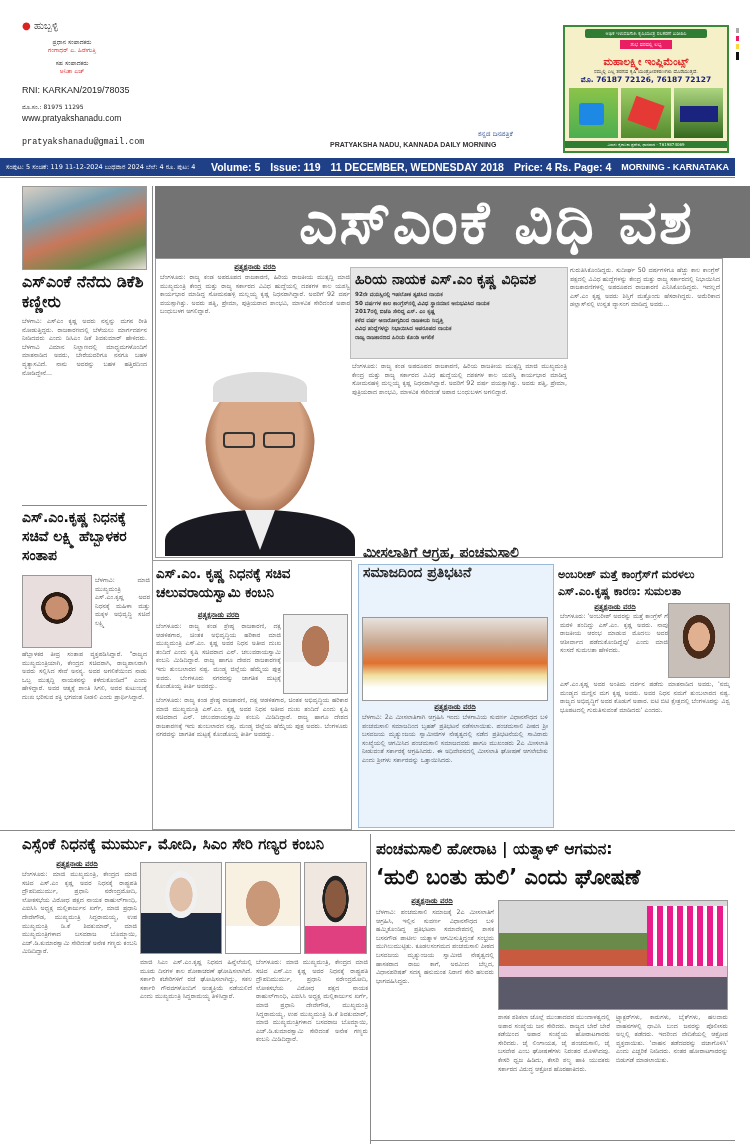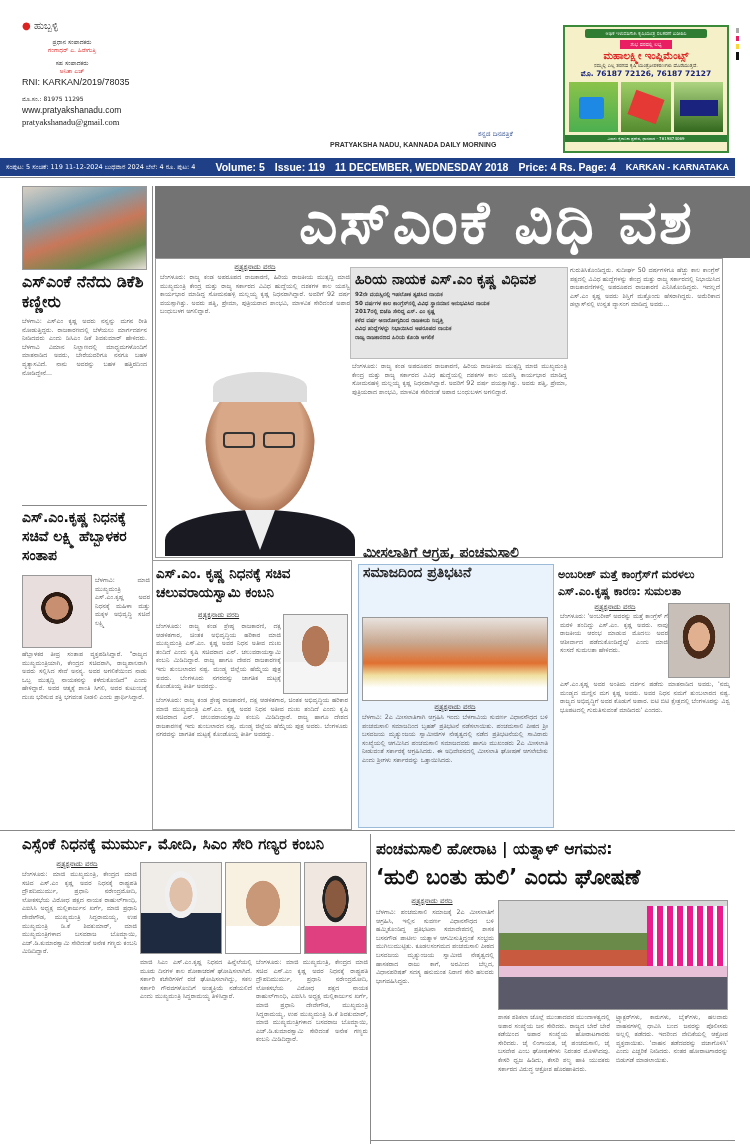--- a/index.html
+++ b/index.html
@@ -5,48 +5,48 @@
 *{box-sizing:border-box;margin:0;padding:0}
 body{width:750px;height:1148px;background:#fff;font-family:"DejaVu Sans",sans-serif;color:#222;overflow:hidden;position:relative}
 .abs{position:absolute}
 .red{color:#d22}
 .masthead-title{left:135px;top:28px;width:420px;font-family:"DejaVu Serif",serif;font-weight:bold;font-size:86px;line-height:100px;color:#d8202a;letter-spacing:-2px;white-space:nowrap}
 .bar{left:0;top:158px;width:735px;height:18px;background:#1f3f86;color:#fff;display:flex;align-items:center;font-size:8px;padding:0 6px;gap:10px;white-space:nowrap}
 .bar b{font-family:"Liberation Sans",sans-serif;font-size:10.5px}
 .photo{background:linear-gradient(135deg,#c9a88e,#7a8a6a 40%,#b8b0a8 70%,#e8dcd0);border:1px solid #999}
 .box{border:1px solid #999}
 .hl{font-family:"DejaVu Sans",sans-serif;font-weight:bold;color:#111}
-.byline{font-size:7px;font-weight:normal;text-align:center;color:#222;text-decoration:underline}
+.byline{font-size:7px;font-weight:bold;text-align:center;color:#222;text-decoration:underline}
 .txt{font-size:6.3px;line-height:8.6px;color:#555;text-align:justify;overflow:hidden}
 .line{background:#888}
 </style>
 </head>
 <body>
 
 <div class="abs" style="left:0;top:0;width:750px;height:158px">
   <div class="abs" style="left:22px;top:20px;width:130px">
     <div style="font-size:10px;color:#333"><span class="red">●</span> <span>ಹುಬ್ಬಳ್ಳಿ</span></div>
     <div style="margin-left:20px;margin-top:6px;font-size:6px;text-align:center;width:60px">
       <div>ಪ್ರಧಾನ ಸಂಪಾದಕರು</div>
       <div class="red">ಗಂಗಾಧರ್ ಎ. ಹಿರೇಗುತ್ತಿ</div>
       <div style="margin-top:5px">ಸಹ ಸಂಪಾದಕರು</div>
       <div class="red">ಅನಿತಾ ಎಚ್</div>
     </div>
-    <div style="font-family:'Liberation Sans',sans-serif;font-size:9px;color:#222;margin-top:2px">RNI: KARKAN/2019/78035</div>
+    <div style="font-family:'Liberation Sans',sans-serif;font-size:9px;color:#222;margin-top:10px">RNI: KARKAN/2019/78035</div>
     <div style="font-size:6px;margin-top:8px">ಮೊ.ಸಂ.: 81975 11295</div>
     <div style="font-family:'Liberation Sans',sans-serif;font-size:8.5px;color:#222;margin-top:2px">www.pratyakshanadu.com</div>
-    <div style="font-family:Liberation Serif, serif;font-size:8.5px;color:#222;margin-top:2px">pratyakshanadu@gmail.com</div>
+    <div style="font-family:Liberation Mono, monospace;font-size:8.5px;color:#222;margin-top:14px">pratyakshanadu@gmail.com</div>
   </div>
   <div class="abs" style="left:478px;top:130px;font-size:7px;color:#1f3f86">ಕನ್ನಡ ದಿನಪತ್ರಿಕೆ</div>
   <div class="abs" style="left:330px;top:141px;font-family:'Liberation Sans',sans-serif;font-weight:bold;font-size:7px;color:#333">PRATYAKSHA NADU, KANNADA DAILY MORNING</div>
 
   <div class="abs" style="left:563px;top:25px;width:166px;height:128px;background:#f5f0c8;border:2px solid #3a8a3a">
     <div style="background:#2e7d32;color:#fff;font-size:5px;text-align:center;margin:2px 20px;border-radius:2px;padding:1px">ಅಧಿಕ ಇಳುವರಿಗಾಗಿ ಕೃಷಿಯಂತ್ರ ಸಲಕರಣೆ ಖರೀದಿಸಿ</div>
     <div style="background:#e91e63;color:#fff;font-size:5px;text-align:center;margin:1px 55px;padding:1px">ಶುಭ ದರದಲ್ಲಿ ಲಭ್ಯ</div>
-    <div style="color:#d22;font-weight:bold;font-size:10px;text-align:center;margin-top:1px">ಮಹಾಲಕ್ಷ್ಮೀ ಇಂಪ್ಲಿಮೆಂಟ್ಸ್</div>
+    <div style="color:#d22;font-weight:bold;font-size:10px;text-align:center;margin-top:7px">ಮಹಾಲಕ್ಷ್ಮೀ ಇಂಪ್ಲಿಮೆಂಟ್ಸ್</div>
     <div style="font-size:5px;text-align:center;color:#222">ನಮ್ಮಲ್ಲಿ ಎಲ್ಲ ತರಹದ ಕೃಷಿ ಯಂತ್ರೋಪಕರಣಗಳು ದೊರೆಯುತ್ತವೆ.</div>
     <div style="font-size:7.5px;font-weight:bold;text-align:center;color:#1a237e">ಮೊ. 76187 72126, 76187 72127</div>
     <div style="display:flex;gap:3px;margin:3px 4px 0;height:50px">
       <div style="flex:1;background:linear-gradient(#8bc34a,#4caf50);position:relative">
           <div style="position:absolute;left:10px;top:15px;width:25px;height:22px;background:#1e88e5;border-radius:3px"></div>
         </div>
       <div style="flex:1;background:linear-gradient(#9ccc65,#558b2f);position:relative">
           <div style="position:absolute;left:10px;top:12px;width:30px;height:26px;background:#e53935;transform:rotate(20deg)"></div>
         </div>
       <div style="flex:1;background:linear-gradient(#aed581,#33691e);position:relative">
@@ -62,21 +62,21 @@
       <div style="height:8px;background:#111"></div>
   </div>
 </div>
 
 <div class="abs bar">
   <span style="font-size:6.5px;width:235px;overflow:hidden">ಸಂಪುಟ: 5   ಸಂಚಿಕೆ: 119   11-12-2024 ಬುಧವಾರ 2024   ಬೆಲೆ: 4 ರೂ.   ಪುಟ: 4</span>
   <b>Volume: 5</b>
   <b>Issue: 119</b>
   <b>11 DECEMBER, WEDNESDAY 2018</b>
   <b>Price: 4 Rs. Page: 4</b>
-  <b style="font-size:9px">KARKAN - KARNATAKA</b>
+  <b style="font-size:9px">MORNING - KARNATAKA</b>
 </div>
 <div class="abs line" style="left:0;top:177px;width:735px;height:1px"></div>
 
 <div class="abs photo" style="left:22px;top:186px;width:125px;height:84px;background:linear-gradient(160deg,#d9cfc3 0%,#7ca0b0 30%,#c8785a 55%,#6a8a4a 80%,#e6e0d8 100%)"></div>
 <div class="abs hl" style="left:22px;top:272px;width:130px;font-size:16px;line-height:20px">ಎಸ್‌ಎಂಕೆ ನೆನೆದು ಡಿಕೆಶಿ ಕಣ್ಣೀರು</div>
 <div class="abs txt" style="left:22px;top:317px;width:125px;height:185px">ಬೆಳಗಾವಿ: ಎಸ್‌ಎಂ ಕೃಷ್ಣ ಅವರು ನನ್ನನ್ನು ಮಗನ ರೀತಿ ನೋಡುತ್ತಿದ್ದರು. ರಾಜಕಾರಣದಲ್ಲಿ ಬೆಳೆಯಲು ಮಾರ್ಗದರ್ಶನ ನೀಡಿದವರು ಎಂದು ಡಿಸಿಎಂ ಡಿಕೆ ಶಿವಕುಮಾರ್ ಹೇಳಿದರು. ಬೆಳಗಾವಿ ವಿಮಾನ ನಿಲ್ದಾಣದಲ್ಲಿ ಮಾಧ್ಯಮಗಳೊಂದಿಗೆ ಮಾತನಾಡಿದ ಅವರು, ಬೇರೆಯವರಿಗೂ ನನಗೂ ಬಹಳ ವ್ಯತ್ಯಾಸವಿದೆ. ನಾನು ಅವರನ್ನು ಬಹಳ ಹತ್ತಿರದಿಂದ ನೋಡಿದ್ದೇನೆ...</div>
 <div class="abs line" style="left:22px;top:505px;width:125px;height:1px"></div>
 <div class="abs hl" style="left:22px;top:508px;width:130px;font-size:14px;line-height:19px">ಎಸ್.ಎಂ.ಕೃಷ್ಣ ನಿಧನಕ್ಕೆ ಸಚಿವೆ ಲಕ್ಷ್ಮಿ ಹೆಬ್ಬಾಳಕರ ಸಂತಾಪ</div>
 <div class="abs photo" style="left:22px;top:575px;width:70px;height:73px;background:radial-gradient(circle at 50% 45%,#c89070 0 22%,#2a1a12 23% 30%,#e8dede 31%)"></div>
 <div class="abs txt" style="left:95px;top:576px;width:55px;height:72px">ಬೆಳಗಾವಿ: ಮಾಜಿ ಮುಖ್ಯಮಂತ್ರಿ ಎಸ್.ಎಂ.ಕೃಷ್ಣ ಅವರ ನಿಧನಕ್ಕೆ ಮಹಿಳಾ ಮತ್ತು ಮಕ್ಕಳ ಅಭಿವೃದ್ಧಿ ಸಚಿವೆ ಲಕ್ಷ್ಮಿ</div>

